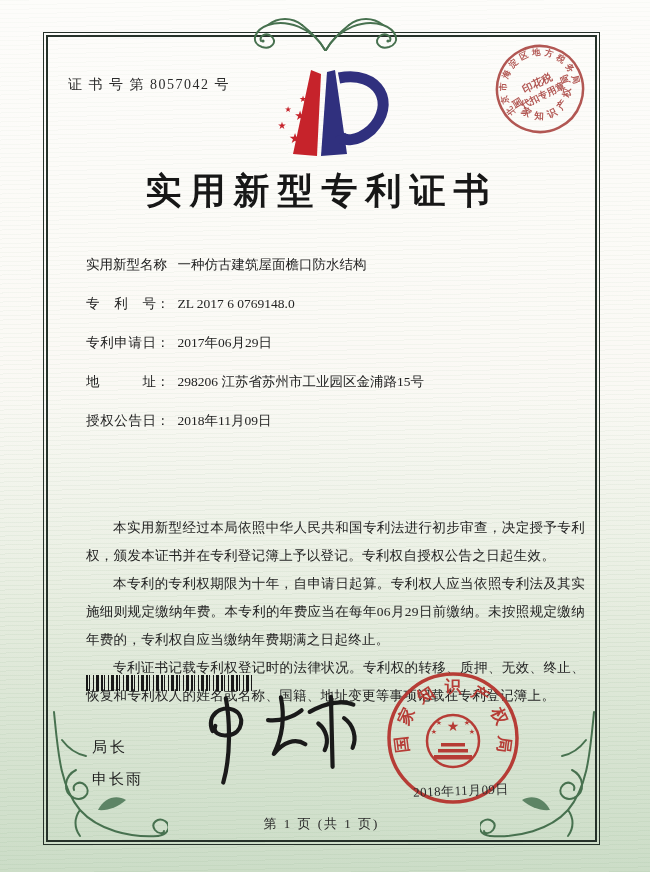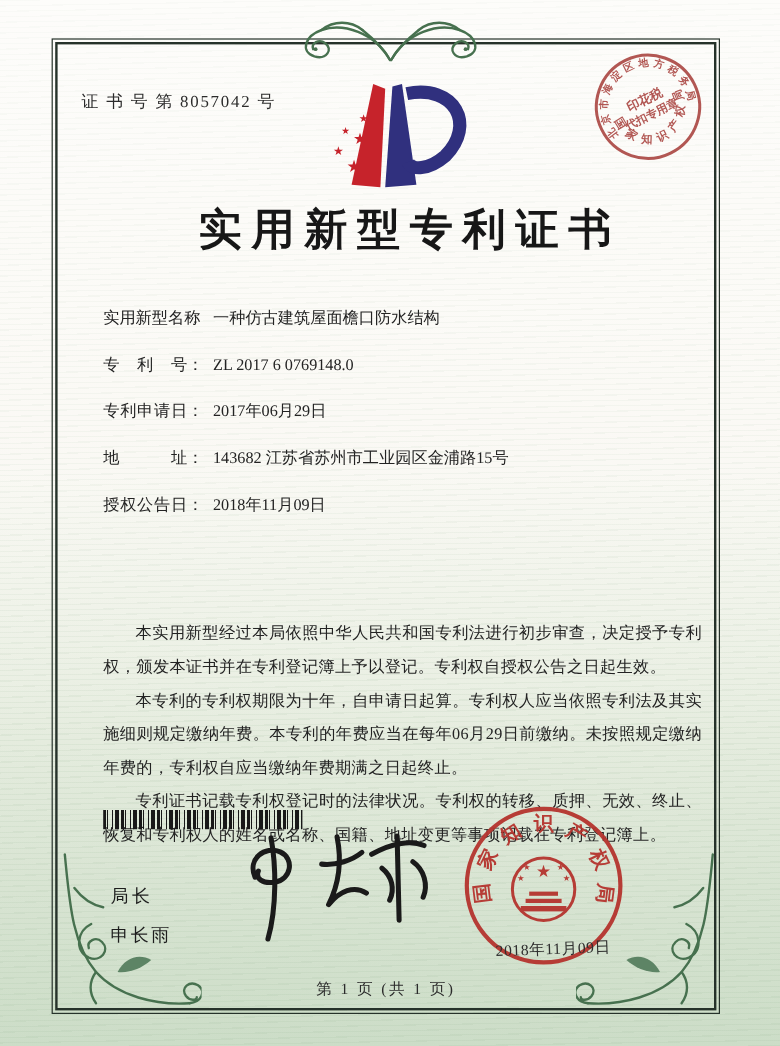--- a/index.html
+++ b/index.html
@@ -14,21 +14,21 @@
     background: linear-gradient(180deg, rgba(255,255,255,.65) 0%, rgba(255,255,255,.35) 45%, rgba(190,214,188,.18) 70%, rgba(160,195,158,.30) 100%); }
   .frame { position:absolute; left:46px; top:35px; width:551px; height:807px; z-index:1;
     border:2.5px solid #26322a; outline:1px solid #26322a; outline-offset:2px; }
   .orn { position:absolute; z-index:2; }
   .orn-top { left:228px; top:13px; }
   .orn-bl { left:48px; top:710px; }
   .orn-br { left:480px; top:710px; transform:scaleX(-1); }
   .cert-no { position:absolute; left:68px; top:76px; z-index:3; font-size:14px; letter-spacing:1.5px; color:#2b2b2b; }
   .logo { position:absolute; left:245px; top:50px; z-index:3; }
   .title { position:absolute; left:46px; top:167px; width:551px; z-index:3; text-align:center;
-    font-size:36px; font-weight:bold; letter-spacing:8px; color:#171717;margin-left:20px; }
+    font-size:36px; font-weight:bold; letter-spacing:8px; color:#171717; }
   .fields { position:absolute; left:86px; top:254px; width:500px; z-index:3; font-size:13.5px; }
   .row { position:relative; height:21px; margin-bottom:18px; line-height:21px; white-space:nowrap; }
   .lab { display:inline-block; width:70px; text-align:justify; text-align-last:justify; }
   .val { margin-left:8px;font-family:Liberation Serif, serif; }
   .grant-right { position:absolute; left:286px; top:0; }
   .paras { position:absolute; left:86px; top:514px; width:499px; z-index:3; font-size:13.5px;
     line-height:28px; text-align:justify; letter-spacing:.3px; }
   .paras p { text-indent:2em; }
   .barcode { position:absolute; left:86px; top:675px; width:166px; height:16px; z-index:3;
     background: repeating-linear-gradient(90deg,#181818 0 2px,transparent 2px 3px,#181818 3px 4px,transparent 4px 7px,#181818 7px 8px,transparent 8px 10px,#181818 10px 13px,transparent 13px 15px); }
@@ -100,21 +100,21 @@
     <div class="row">
       <span class="lab">实用新型名称</span><span>：</span><span class="val">一种仿古建筑屋面檐口防水结构</span>
     </div>
     <div class="row">
       <span class="lab">专利号</span><span>：</span><span class="val">ZL 2017 6 0769148.0</span>
     </div>
     <div class="row">
       <span class="lab">专利申请日</span><span>：</span><span class="val">2017年06月29日</span>
     </div>
     <div class="row">
-      <span class="lab">地址</span><span>：</span><span class="val">143682 江苏省苏州市工业园区金浦路15号</span>
+      <span class="lab">地址</span><span>：</span><span class="val">298206 江苏省苏州市工业园区金浦路15号</span>
     </div>
     <div class="row">
       <span class="lab">授权公告日</span><span>：</span><span class="val">2018年11月09日</span>
     </div>
   </div>
 
   <div class="paras">
     <p>本实用新型经过本局依照中华人民共和国专利法进行初步审查，决定授予专利权，颁发本证书并在专利登记簿上予以登记。专利权自授权公告之日起生效。</p>
     <p>本专利的专利权期限为十年，自申请日起算。专利权人应当依照专利法及其实施细则规定缴纳年费。本专利的年费应当在每年06月29日前缴纳。未按照规定缴纳年费的，专利权自应当缴纳年费期满之日起终止。</p>
     <p>专利证书记载专利权登记时的法律状况。专利权的转移、质押、无效、终止、恢复和专利权人的姓名或名称、国籍、地址变更等事项记载在专利登记簿上。</p>

